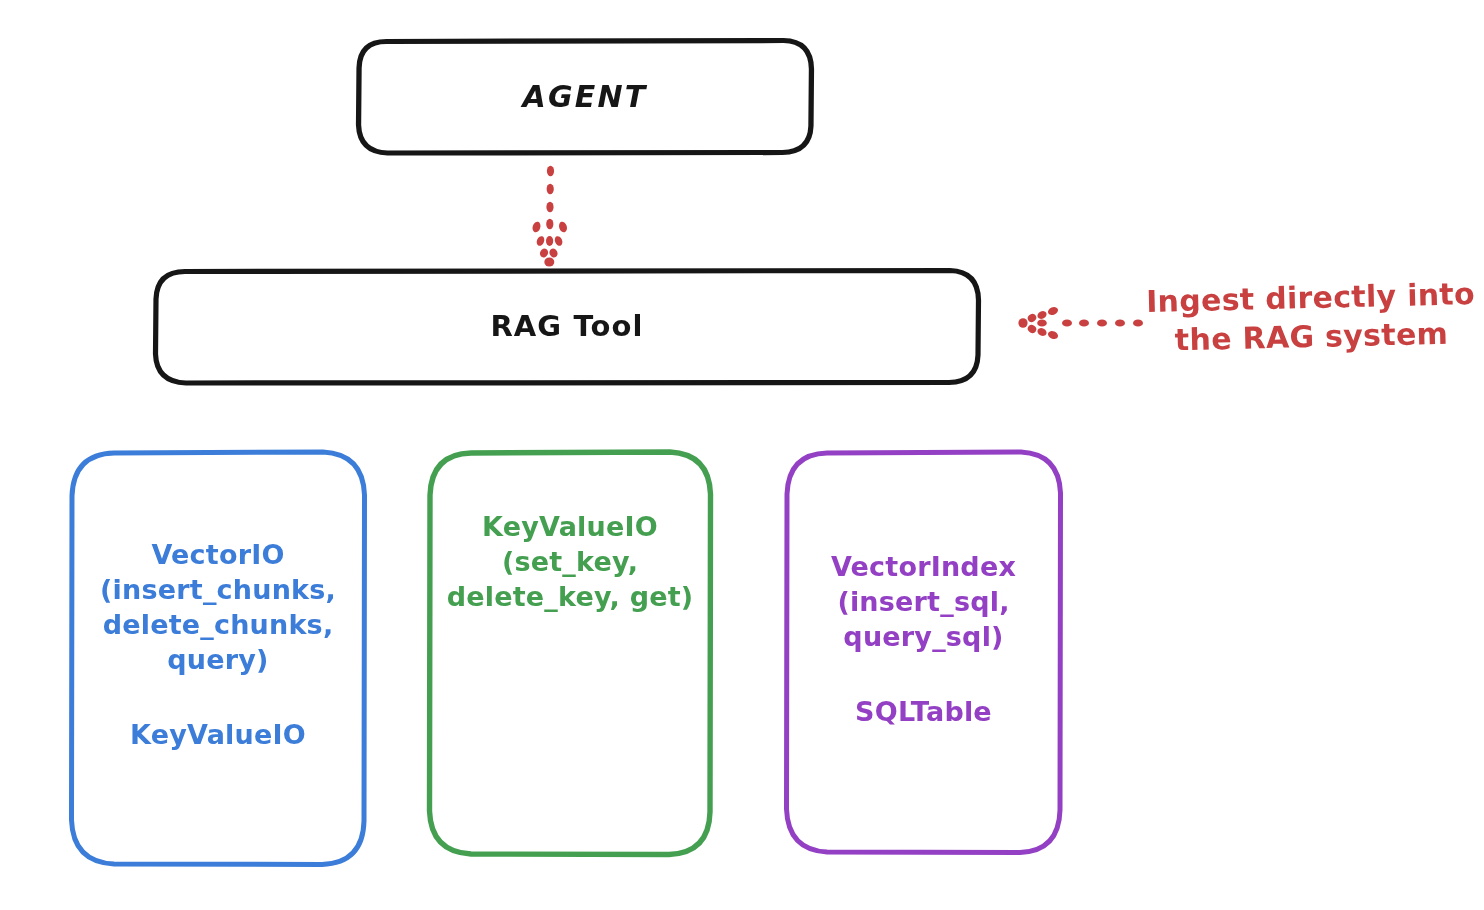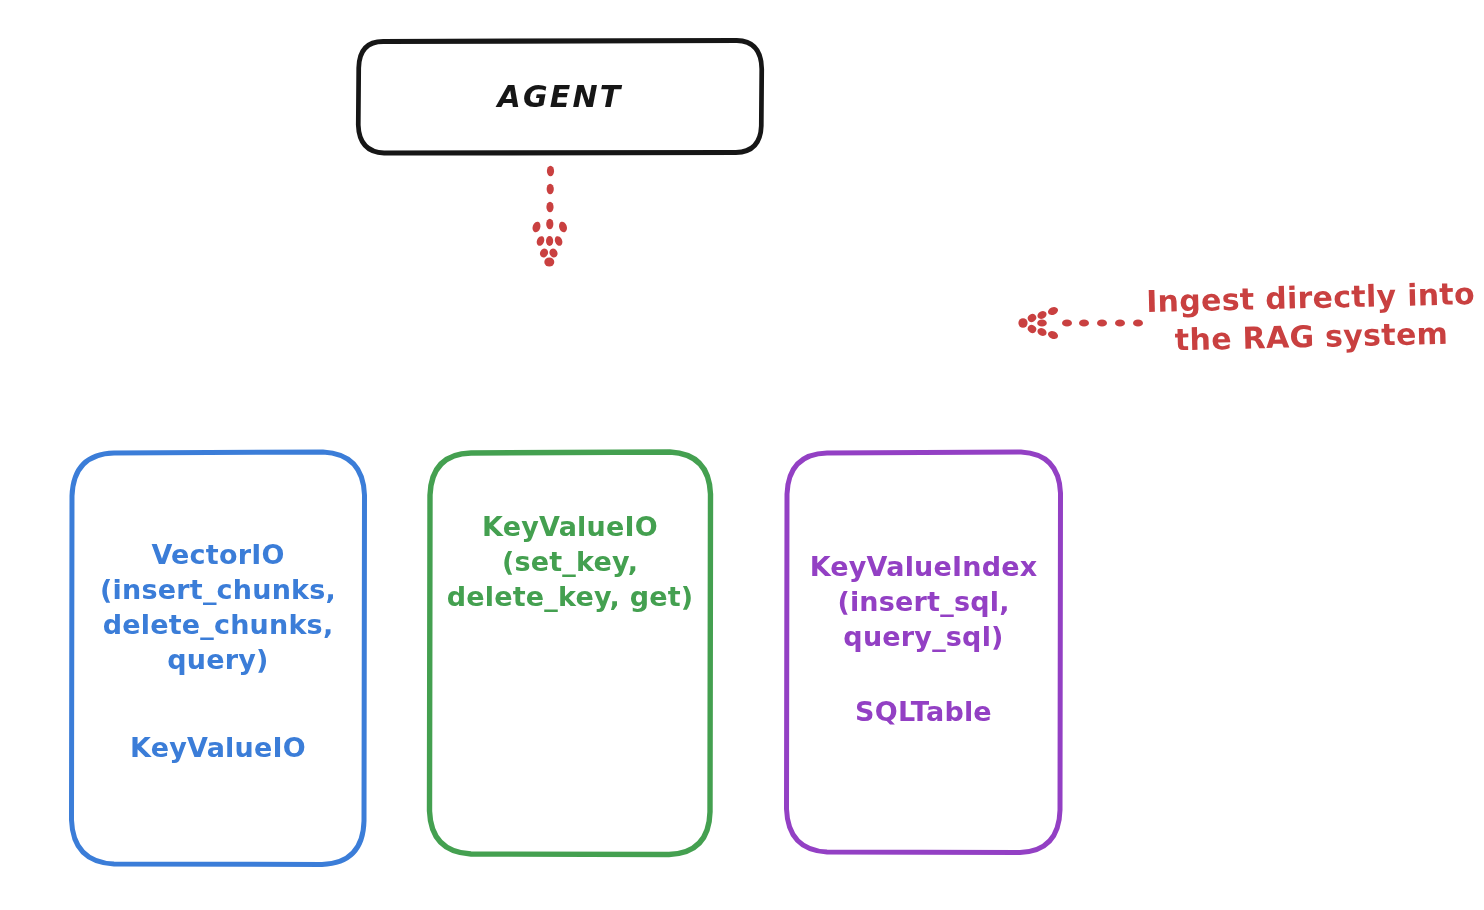--- a/index.html
+++ b/index.html
@@ -43,21 +43,21 @@
     position: relative;
     z-index: 2;
     line-height: 1.26;
     white-space: pre-line;
   }
 
   
   #agent-box {
     left: 356px;
     top: 38px;
-    width: 408px;
+    width: 458px;
     height: 117px;
   }
   #agent-box .box-label {
     font-family: "DejaVu Sans", sans-serif;
     font-size: 30px;
     font-style: italic;
     font-weight: 700;
     letter-spacing: 2.2px;
     color: #161616;
   }
@@ -107,21 +107,21 @@
     letter-spacing: 0.2px;
     margin-top: 42px;
   }
 
   #vector-io-box {
     left: 68px;
     top: 449px;
     width: 300px;
     height: 418px;
   }
-  #vector-io-box .provider-inner { padding-top: 88px; gap: 13px; }
+  #vector-io-box .provider-inner { padding-top: 88px; }
   #vector-io-box .provider-api,
   #vector-io-box .provider-index { color: #3b7dd8; }
 
   #key-value-io-box {
     left: 426px;
     top: 449px;
     width: 288px;
     height: 408px;
   }
   #key-value-io-box .provider-inner { padding-top: 60px; }
@@ -196,20 +196,26 @@
       <ellipse cx="63.0" cy="69" rx="3.8" ry="5.4" transform="rotate(-18 63 69)"></ellipse>
       <ellipse cx="40.5" cy="83" rx="3.6" ry="5.0" transform="rotate(22 40.5 83)"></ellipse>
       <ellipse cx="49.6" cy="83" rx="3.6" ry="5.0"></ellipse>
       <ellipse cx="58.6" cy="83" rx="3.6" ry="5.0" transform="rotate(-22 58.6 83)"></ellipse>
       <ellipse cx="44.0" cy="95" rx="3.9" ry="4.6" transform="rotate(28 44 95)"></ellipse>
       <ellipse cx="53.5" cy="95" rx="3.9" ry="4.6" transform="rotate(-28 53.5 95)"></ellipse>
       <ellipse cx="49.3" cy="104" rx="5.0" ry="4.6"></ellipse>
     </g>
   </svg>
 
+  <div class="hand-box" id="rag-tool-box">
+    <svg class="box-svg" viewBox="0 0 828 117" preserveAspectRatio="none">
+      <path d="M32,3.5 L797,2.5 Q825,3.5 825.5,32 L825,87 Q824,114 796,114.5 L33,115 Q3.5,114 2.5,86 L3,31 Q4,3.5 32,3.5 Z" fill="#ffffff" stroke="#161616" stroke-width="5.2" stroke-linecap="round" stroke-linejoin="round"></path>
+    </svg>
+    <span class="box-label">RAG Tool</span>
+  </div>
 
   <svg class="connector" id="ingest-connector" viewBox="0 0 126 52">
     <g fill="#c94040">
       <ellipse cx="120" cy="27" rx="5.0" ry="3.6"></ellipse>
       <ellipse cx="102" cy="27" rx="5.0" ry="3.6"></ellipse>
       <ellipse cx="84" cy="27" rx="5.0" ry="3.6"></ellipse>
       <ellipse cx="66" cy="27" rx="5.0" ry="3.6"></ellipse>
       <ellipse cx="49" cy="27" rx="5.0" ry="3.6"></ellipse>
       <ellipse cx="35" cy="15" rx="5.2" ry="3.8" transform="rotate(-22 35 15)"></ellipse>
       <ellipse cx="35" cy="39" rx="5.2" ry="3.8" transform="rotate(22 35 39)"></ellipse>
@@ -247,20 +253,20 @@
 (set_key,
 delete_key, get)</div>
     </div>
   </div>
 
   <div class="hand-box provider-box" id="relational-io-box">
     <svg class="box-svg" viewBox="0 0 281 406" preserveAspectRatio="none">
       <path d="M44,4 L238,3 Q276,5 277.5,44 L277,361 Q276,402 237,403.5 L44,403 Q5,401 3.5,360 L4,45 Q5.5,5 44,4 Z" fill="#ffffff" stroke="#9340c4" stroke-width="5.0" stroke-linecap="round" stroke-linejoin="round"></path>
     </svg>
     <div class="provider-inner">
-      <div class="provider-api">KeyValueIndex
+      <div class="provider-api">VectorIndex
 (insert_sql,
 query_sql)</div>
       <div class="provider-index">SQLTable</div>
     </div>
   </div>
 
 </div>
 
 </body></html>

